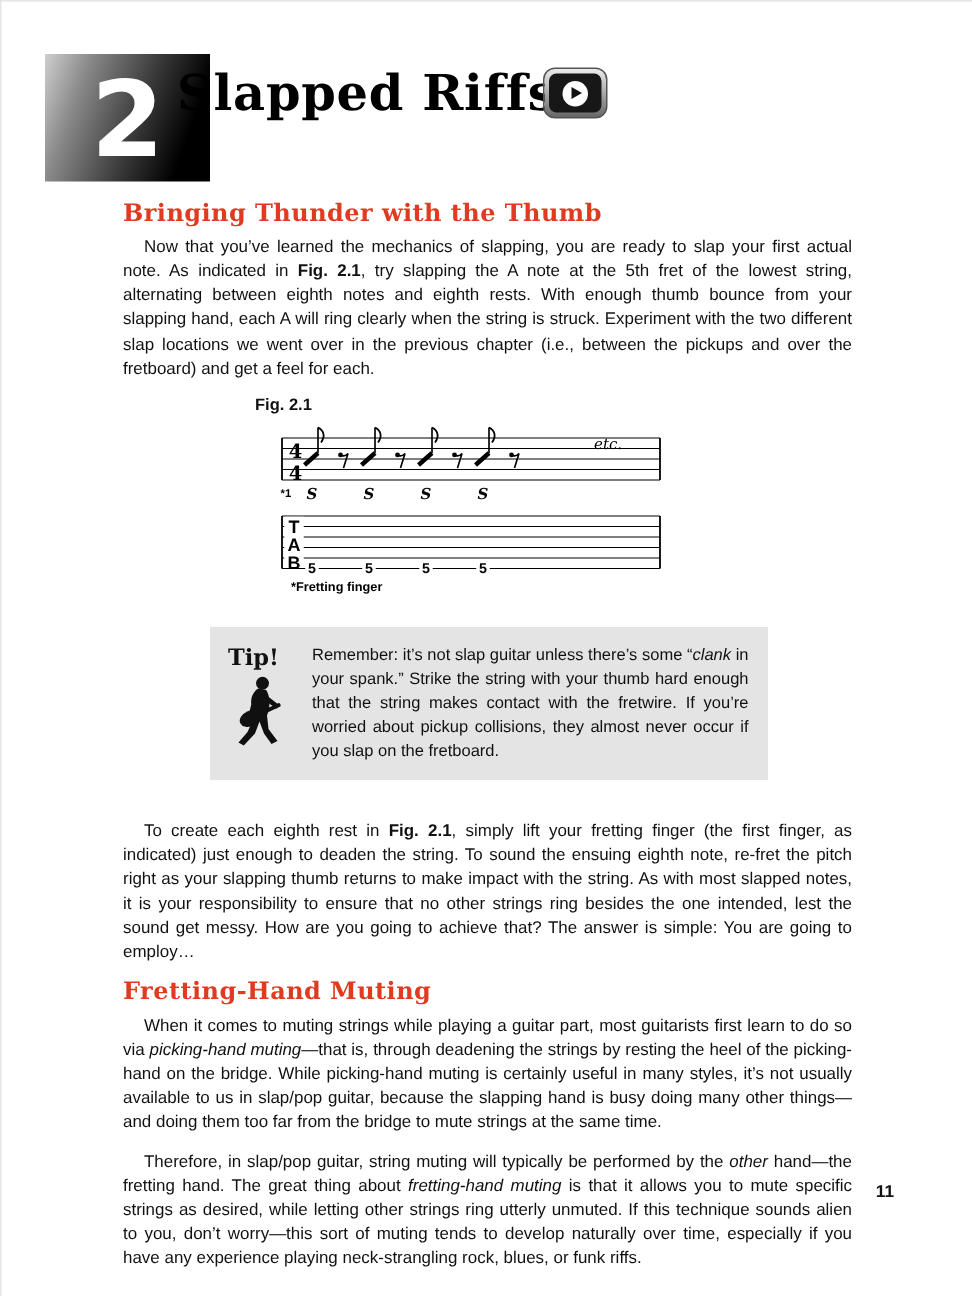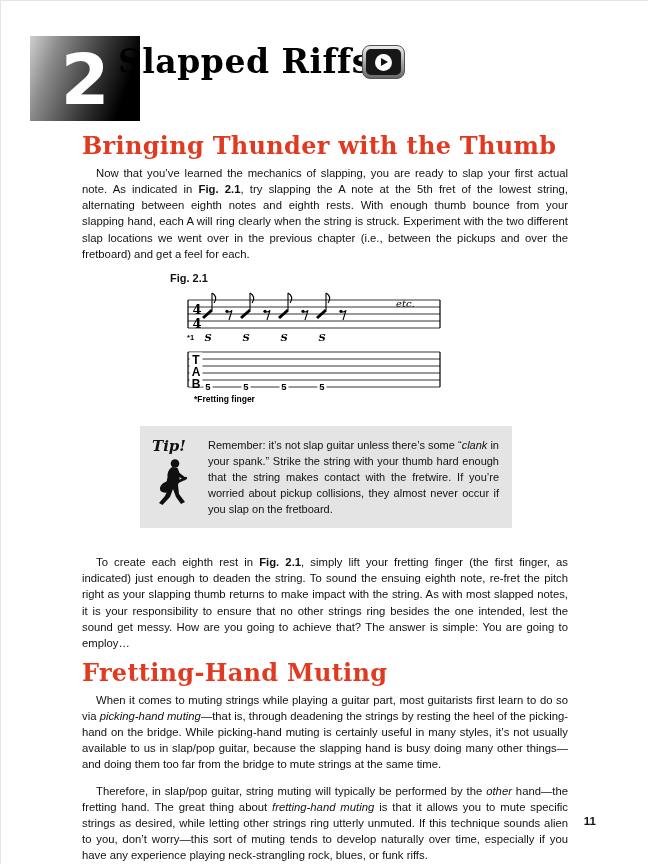--- a/index.html
+++ b/index.html
@@ -39,21 +39,21 @@
   }
   .play-tri {
     width:0; height:0; border-left:7px solid #111;
     border-top:4.5px solid transparent; border-bottom:4.5px solid transparent;
     margin-left:2px;
   }
 
   
   .content {position:absolute; left:82px; top:134px; width:486px;}
   h2.section-heading {
-    font-family:"DejaVu Serif", serif; font-weight:bold; font-size:24px;
+    font-family:"DejaVu Serif", serif; font-weight:bold; font-size:16px;
     color:#e03b21; margin:0 0 7px 0; line-height:1; letter-spacing:0.3px;
   }
   p.body-text {
     font-size:11.3px; line-height:1.43; text-align:justify;
     margin:0 0 10px 0; color:#111;
   }
   .indent {text-indent:14px;}
   p.body-text b {font-weight:bold;}
   p.body-text i {}
 
@@ -71,29 +71,29 @@
   text.fret {font-family:"Liberation Sans", sans-serif; font-weight:bold; font-size:9.5px;}
   text.footnote {font-family:"Liberation Sans", sans-serif; font-weight:bold; font-size:8.5px;}
 
   
   .tipbox {
     margin:0 0 26px 58px; width:372px; background:#e4e4e4;
     padding:11px 13px 11px 12px; box-sizing:border-box; display:flex; gap:10px;
   }
   .tip-left {width:46px; flex:none;}
   .tip-label {
-    font-family:"DejaVu Serif", serif; font-style:italic; font-weight:bold;
+    font-family:"DejaVu Serif", serif; font-weight:bold;
     font-size:15px; margin-bottom:3px;
   }
   .guitarist {display:block;}
   .guitarist * {fill:#101010;}
   .tip-text {font-size:11px; line-height:1.46; text-align:justify; color:#111;}
   .tip-text i {font-style:italic;}
 
-  .page-num {position:absolute; right:52px; top:815px; font-weight:bold; font-size:11.5px;}
+  .page-num {position:absolute; right:52px; top:789px; font-weight:bold; font-size:11.5px;}
 </style>
 </head>
 <body>
 
 <div class="page">
 
   <div class="chapter-block">
     <span class="chapter-num">2</span>
   </div>
   <h1 class="chapter-title">Slapped Riffs</h1>

